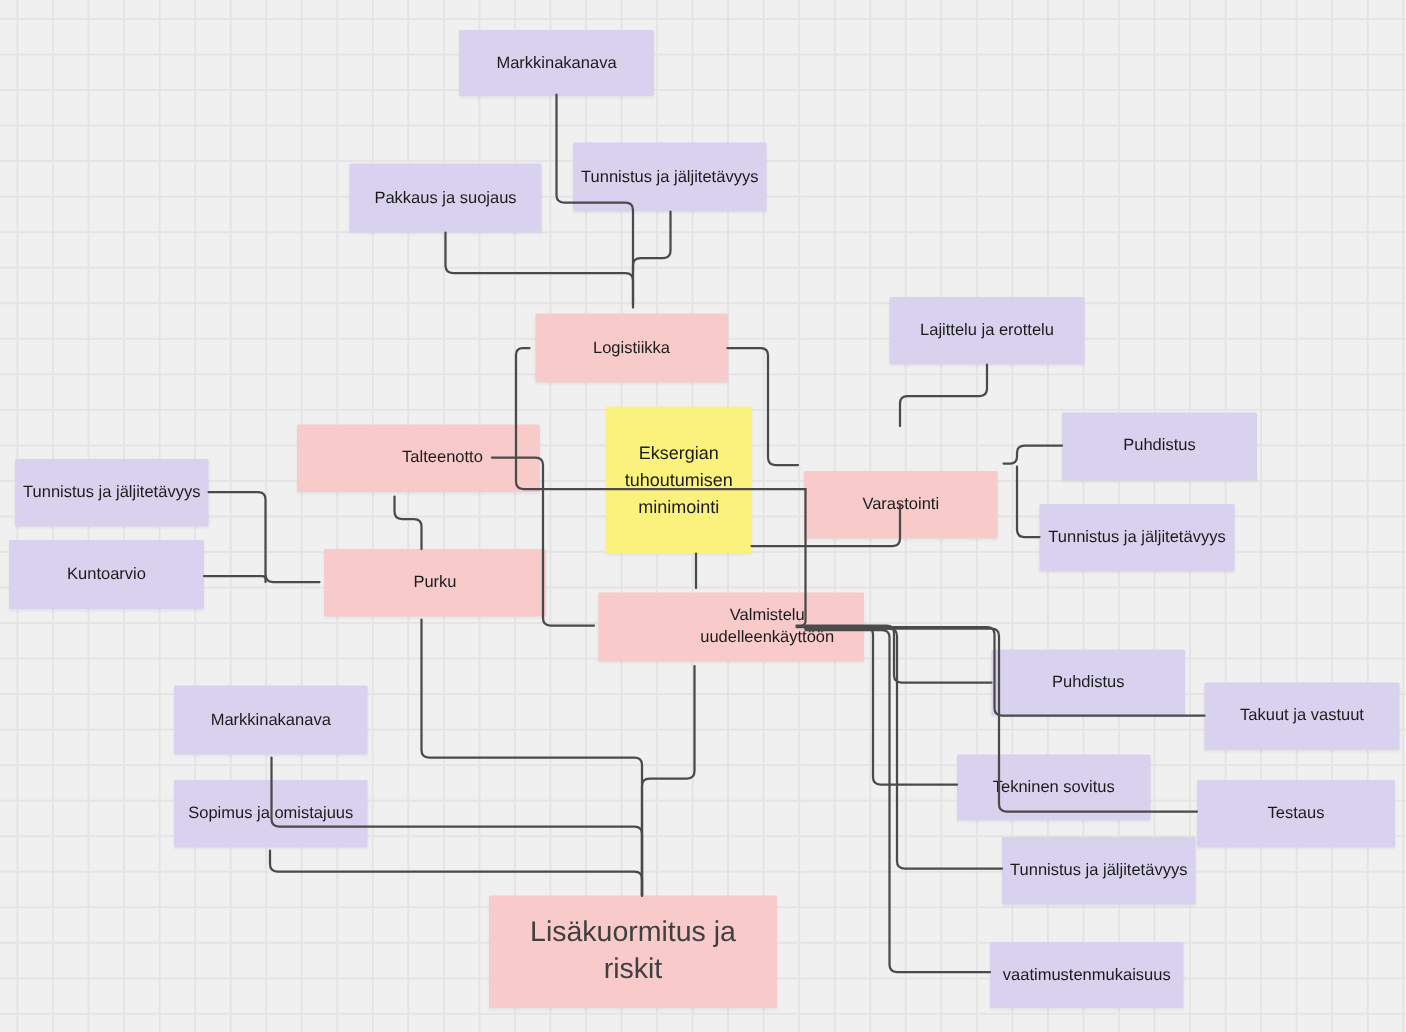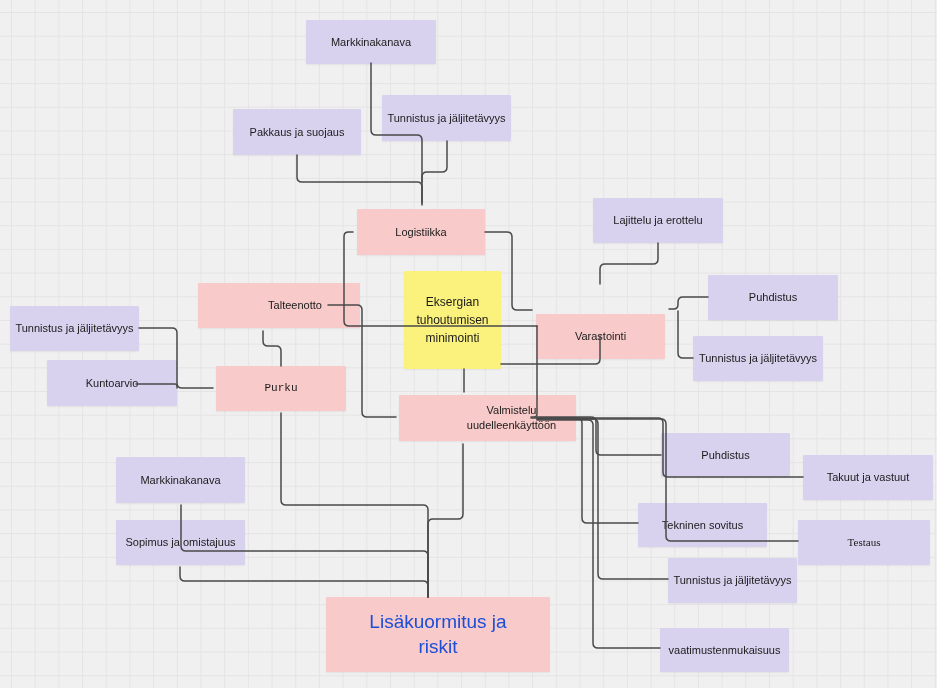--- a/index.html
+++ b/index.html
@@ -41,33 +41,33 @@
       <div class="node process" style="left: 357px; top: 209px; width: 128px; height: 46px; background: rgb(248, 202, 202); color: rgb(27, 27, 27);">Logistiikka</div>
       <div class="node factor" style="left: 593px; top: 198px; width: 130px; height: 45px; background: rgb(217, 210, 239); color: rgb(27, 27, 27);">Lajittelu ja erottelu</div>
       <div class="node goal multi" style="left: 404px; top: 271px; width: 97px; height: 98px; background: rgb(251, 241, 125); color: rgb(27, 27, 27);">Eksergian
 tuhoutumisen
 minimointi</div>
       <div class="node process" style="left: 198px; top: 283px; width: 130px; height: 45px; background: rgb(248, 202, 202); color: rgb(27, 27, 27); padding-left: 32px;">Talteenotto</div>
       <div class="node process" style="left: 536px; top: 288px; width: 129px; height: 45px; background: rgb(248, 202, 202); color: rgb(27, 27, 27); margin-top: 26px;">Varastointi</div>
       <div class="node factor" style="left: 708px; top: 275px; width: 130px; height: 45px; background: rgb(217, 210, 239); color: rgb(27, 27, 27);">Puhdistus</div>
       <div class="node factor" style="left: 693px; top: 336px; width: 130px; height: 45px; background: rgb(217, 210, 239); color: rgb(27, 27, 27);">Tunnistus ja jäljitetävyys</div>
       <div class="node factor" style="left: 10px; top: 306px; width: 129px; height: 45px; background: rgb(217, 210, 239); color: rgb(27, 27, 27);">Tunnistus ja jäljitetävyys</div>
-      <div class="node factor" style="left: 6px; top: 360px; width: 130px; height: 46px; background: rgb(217, 210, 239); color: rgb(27, 27, 27); margin-left: 41px;">Kuntoarvio</div>
-      <div class="node process" style="left: 216px; top: 366px; width: 130px; height: 45px; background: rgb(248, 202, 202); color: rgb(27, 27, 27); font-family: Liberation Mono, monospace;">Purku</div>
+      <div class="node factor" style="left: 6px; top: 360px; width: 130px; height: 46px; background: rgb(217, 210, 239); color: rgb(27, 27, 27);">Kuntoarvio</div>
+      <div class="node process" style="left: 216px; top: 366px; width: 148px; height: 45px; background: rgb(248, 202, 202); color: rgb(27, 27, 27);">Purku</div>
       <div class="node process multi" style="left: 399px; top: 395px; width: 129px; height: 46px; background: rgb(248, 202, 202); color: rgb(27, 27, 27); padding-left: 48px;">Valmistelu
 uudelleenkäyttöön</div>
       <div class="node factor" style="left: 116px; top: 457px; width: 129px; height: 46px; background: rgb(217, 210, 239); color: rgb(27, 27, 27);">Markkinakanava</div>
       <div class="node factor" style="left: 116px; top: 520px; width: 129px; height: 45px; background: rgb(217, 210, 239); color: rgb(27, 27, 27);">Sopimus ja omistajuus</div>
       <div class="node factor" style="left: 661px; top: 433px; width: 129px; height: 44px; background: rgb(217, 210, 239); color: rgb(27, 27, 27);">Puhdistus</div>
       <div class="node factor" style="left: 803px; top: 455px; width: 130px; height: 45px; background: rgb(217, 210, 239); color: rgb(27, 27, 27);">Takuut ja vastuut</div>
       <div class="node factor" style="left: 638px; top: 503px; width: 129px; height: 44px; background: rgb(217, 210, 239); color: rgb(27, 27, 27);">Tekninen sovitus</div>
-      <div class="node factor" style="left: 798px; top: 520px; width: 132px; height: 45px; background: rgb(217, 210, 239); color: rgb(27, 27, 27); font-family: Liberation Serif, serif;">Testaus</div>
+      <div class="node factor" style="left: 798px; top: 520px; width: 132px; height: 45px; background: rgb(217, 210, 239); color: rgb(27, 27, 27);">Testaus</div>
       <div class="node factor" style="left: 668px; top: 558px; width: 129px; height: 45px; background: rgb(217, 210, 239); color: rgb(27, 27, 27);">Tunnistus ja jäljitetävyys</div>
       <div class="node factor" style="left: 660px; top: 628px; width: 129px; height: 44px; background: rgb(217, 210, 239); color: rgb(27, 27, 27);">vaatimustenmukaisuus</div>
-      <div class="node risk multi" style="left: 326px; top: 597px; width: 224px; height: 75px; background: rgb(248, 202, 202); color: #1d4ed8;">Lisäkuormitus ja
+      <div class="node risk multi" style="left: 326px; top: 597px; width: 192px; height: 75px; background: rgb(248, 202, 202); color: #404040;">Lisäkuormitus ja
 riskit</div>
     </div>
   <svg class="edge-layer" width="937" height="688">
     <defs>
       <marker id="arrow" markerWidth="9" markerHeight="9" refX="7.5" refY="4.5" orient="auto" markerUnits="userSpaceOnUse">
         <path d="M0.5,0.8 L8,4.5 L0.5,8.2 Z" fill="#4a4a4a"></path>
       </marker>
     </defs>
     <g>
         <path d="M 371 63 L 371 130 Q 371 135 376 135 L 417 135 Q 422 135 422 140 L 422 205" stroke="#4a4a4a" stroke-width="1.5" marker-end="url(#arrow)"></path>

